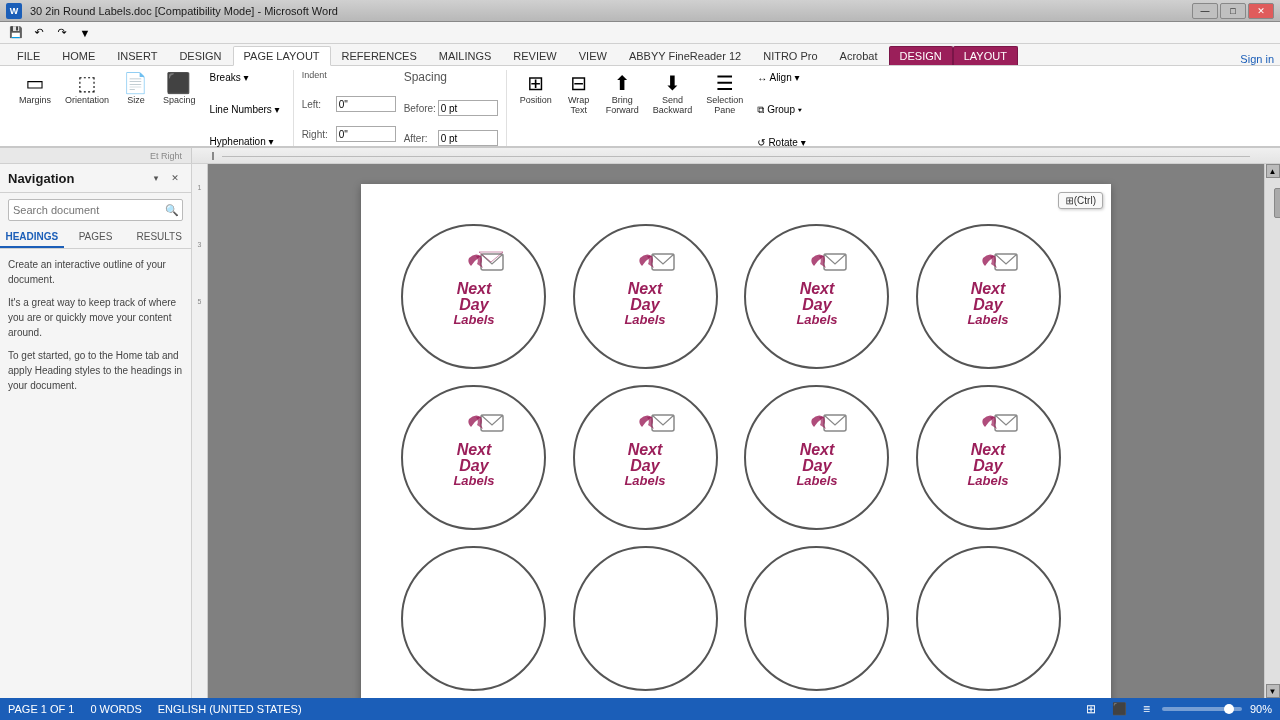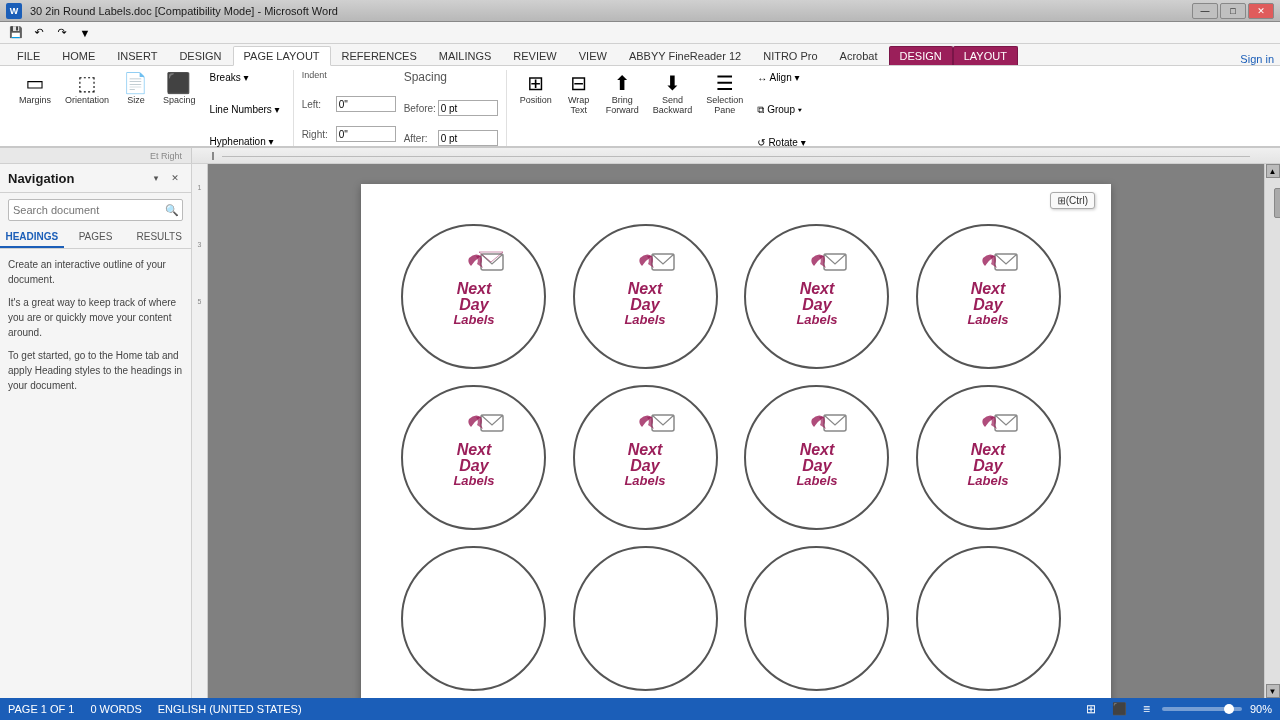--- a/index.html
+++ b/index.html
@@ -273,21 +273,21 @@
       position: relative;
       overflow: hidden;
       cursor: pointer;
     }
     .label-circle.empty {}
     .label-circle.filled {}
 
     
     .ctrl-popup {
       position: absolute;
-      right: 16px;
+      right: 8px;
       top: 8px;
       background: #f9f9f9;
       border: 1px solid #aaa;
       border-radius: 3px;
       padding: 2px 6px;
       font-size: 10px;
       color: #333;
       white-space: nowrap;
       box-shadow: 1px 1px 3px rgba(0,0,0,0.2);
       z-index: 10;

